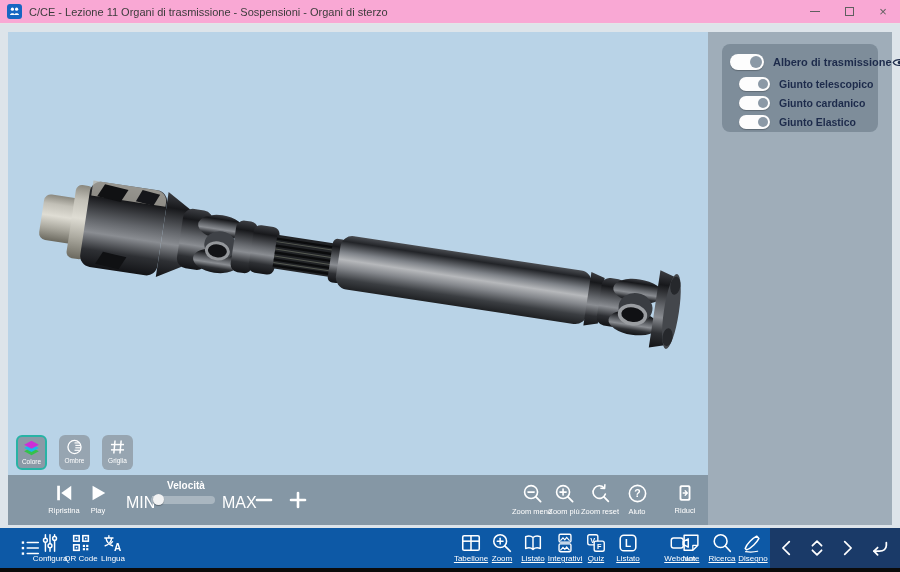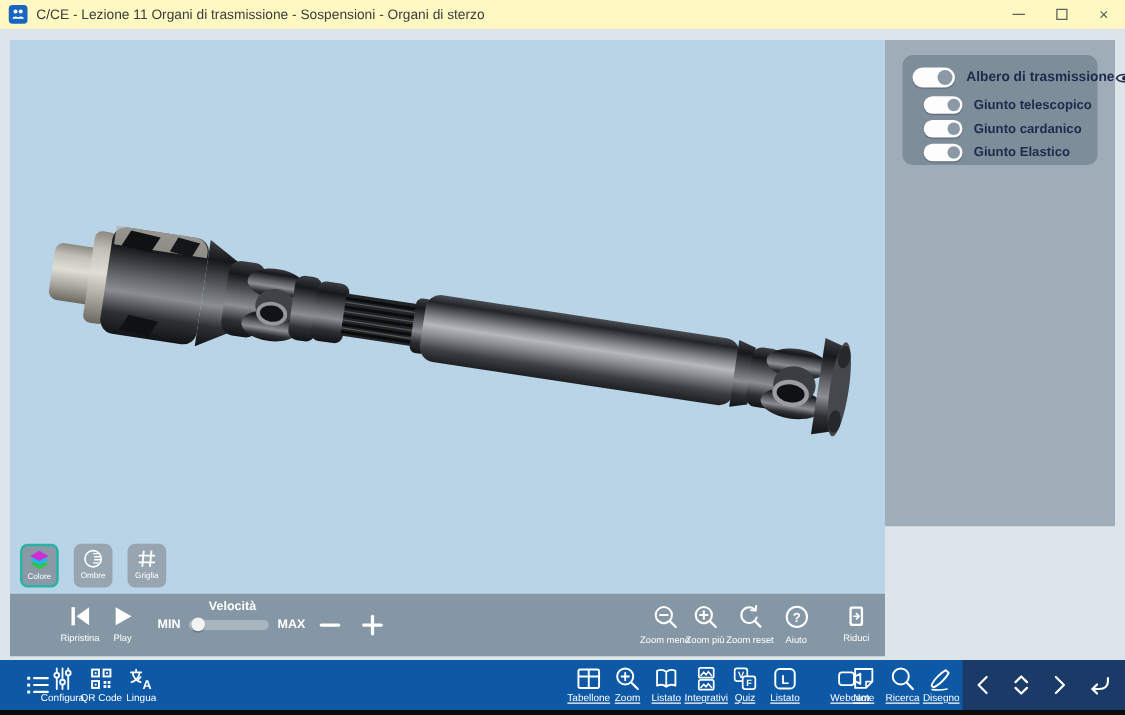--- a/index.html
+++ b/index.html
@@ -1,32 +1,32 @@
 <!DOCTYPE html>
 <html><head>
 <meta charset="utf-8">
 <style>
   * { margin:0; padding:0; box-sizing:border-box; }
   html,body { width:900px; height:572px; overflow:hidden; }
   body { font-family:"Liberation Sans", sans-serif; }
   .window { position:relative; width:900px; height:572px; background:#dde4ea; overflow:hidden; }
 
   
-  .titlebar { position:absolute; left:0; top:0; width:900px; height:24px; background:#fef9c3; border-bottom:1px solid #e3e5e7; display:flex; align-items:center; }
+  .titlebar { position:absolute; left:0; top:0; width:900px; height:24px; background:#f9a8d4; border-bottom:1px solid #e3e5e7; display:flex; align-items:center; }
   .app-icon { width:15px; height:15px; margin-left:7px; border-radius:3px; background:#1766c2; display:flex; align-items:center; justify-content:center; flex:none; }
   .win-title { font-size:11px; color:#3c3c3c; margin-left:7px; white-space:nowrap; }
   .win-controls { margin-left:auto; display:flex; height:100%; }
   .wc { width:34px; height:100%; display:flex; align-items:center; justify-content:center; color:#5f5f5f; cursor:default; }
   .min-glyph { width:10px; height:0; border-top:1px solid #5f5f5f; display:block; }
   .max-glyph { width:9px; height:9px; border:1px solid #5f5f5f; display:block; }
   .close-glyph { font-size:13px; line-height:1; color:#5f5f5f; }
 
   
   .canvas { position:absolute; left:8px; top:32px; width:700px; height:443px; background:#b9d3e7; overflow:hidden; }
-  .sidebar { position:absolute; left:708px; top:32px; width:184px; height:389px; background:#9fadb9; }
+  .sidebar { position:absolute; left:708px; top:32px; width:184px; height:493px; background:#9fadb9; }
   .controlbar { position:absolute; left:8px; top:475px; width:700px; height:50px; background:#8597a5; }
   .toolbar { position:absolute; left:0; top:528px; width:900px; height:40px; background:#0d59a6; }
   .toolbar-right-bg { position:absolute; left:770px; top:0; width:130px; height:40px; background:#1a3a68; }
   .bottom-strip { position:absolute; left:0; top:568px; width:900px; height:4px; background:#0b0b0b; }
 
   
   .panel { position:absolute; left:14px; top:12px; width:156px; height:88px; background:#7e8d9a; border-radius:8px; padding:7px 8px 6px 8px; }
   .prow { display:flex; align-items:center; height:19px; }
   .prow.header { height:22px; margin-bottom:1px; }
   .prow.child { padding-left:9px;align-items:center; }
@@ -43,21 +43,21 @@
   .vbtn { width:31px; height:35px; border-radius:6px; background:#97a5b1; display:flex; flex-direction:column; align-items:center; justify-content:flex-start; padding-top:3px; cursor:pointer; }
   .vbtn.selected { border:2px solid #28b3a5; background:#8b99a6; padding-top:2px; }
   .vbtn .vlabel { font-size:6.5px; color:#fff; margin-top:1px; }
 
   
   .pb-item { position:absolute; text-align:center; color:#fff; }
   .pb-item .pico { display:block; margin:0 auto; }
   .pb-label { font-size:7.5px; color:#fff; margin-top:3px; white-space:nowrap; }
   .speed-title { position:absolute; left:112px; top:5px; width:132px; text-align:center; font-size:10px; font-weight:bold; color:#fff; }
   .speed-row { position:absolute; left:112px; top:18px; width:132px; height:14px; }
-  .minmax { position:absolute; font-size:10px; font-weight:bold; color:#fff; top:1px; }
+  .minmax { position:absolute; font-size:16px; font-weight:normal; color:#fff; top:1px; }
   .slider-track { position:absolute; left:31px; top:3px; width:64px; height:8px; border-radius:4px; background:#a9b6c0; cursor:pointer; }
   .slider-knob { position:absolute; left:2px; top:-2px; width:11px; height:11px; border-radius:50%; background:#f2f3f4; box-shadow:0 1px 1px rgba(0,0,0,.3); }
   .stepper { position:absolute; top:12px; width:26px; height:26px; display:flex; align-items:center; justify-content:center; cursor:pointer; }
 
   
   .tb-item { position:absolute; top:4px; text-align:center; color:#fff; cursor:pointer; }
   .tb-item .tico { display:block; margin:0 auto; }
   .tb-label { font-size:8px; color:#fff; margin-top:0px; white-space:nowrap; }
   .tb-label.u { text-decoration:underline; }
 </style>

